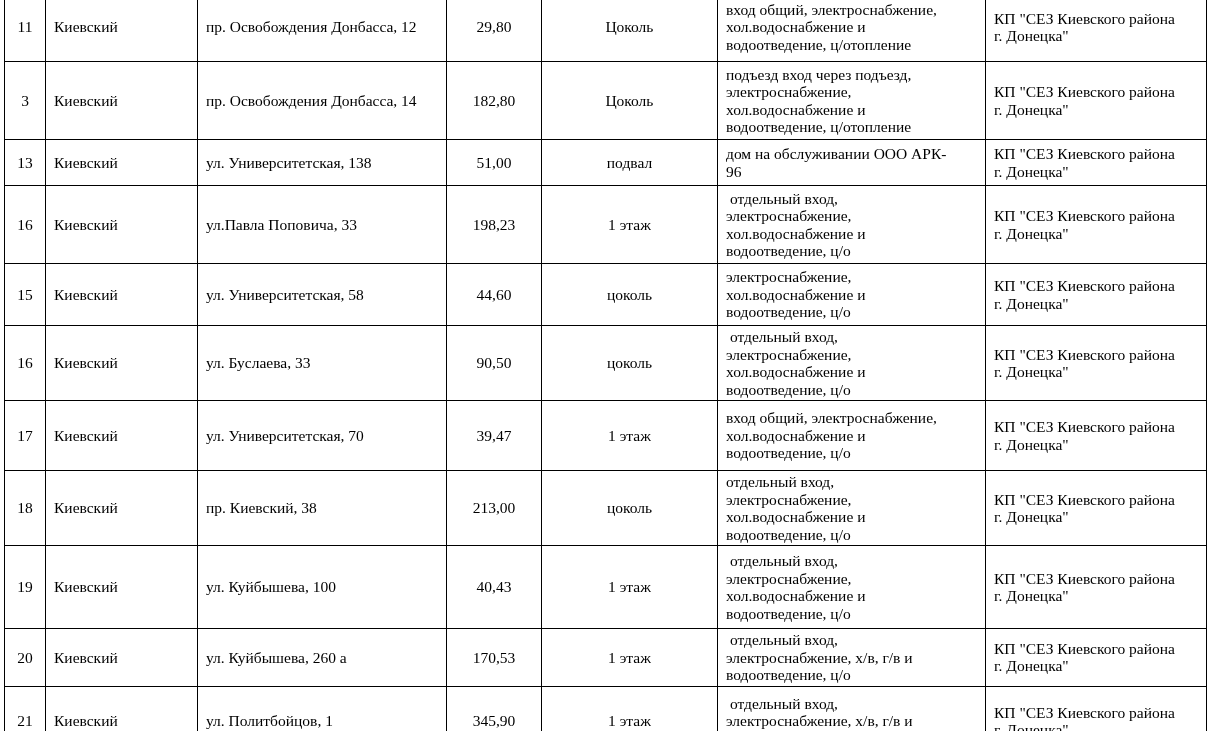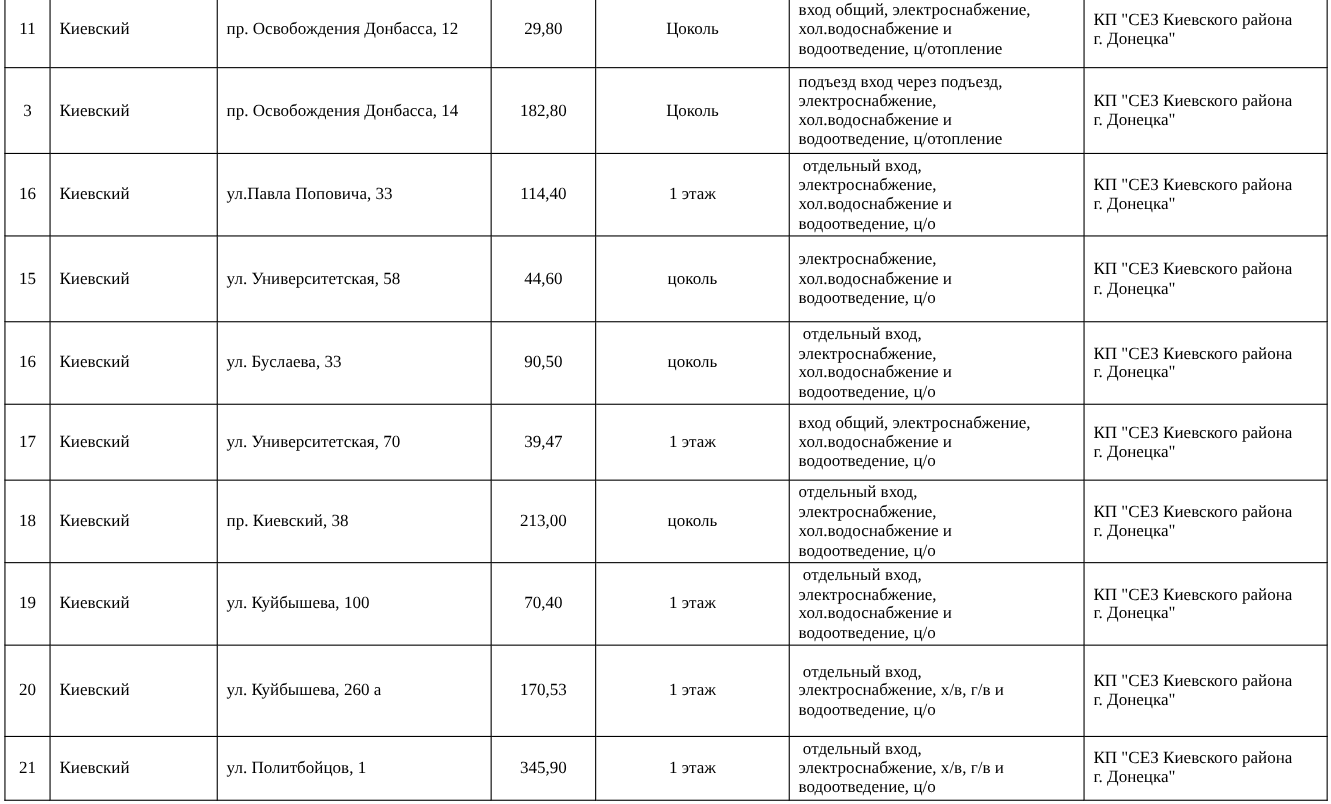--- a/index.html
+++ b/index.html
@@ -89,24 +89,35 @@
     <td class="c-area">182,80</td>
     <td class="c-floor">Цоколь</td>
     <td class="c-desc">подъезд вход через подъезд,
 электроснабжение,
 хол.водоснабжение и
 водоотведение, ц/отопление</td>
     <td class="c-org">КП "СЕЗ Киевского района
 г. Донецка"</td>
   </tr>
         <tr>
+    <td class="c-num">13</td>
+    <td class="c-district">Киевский</td>
+    <td class="c-address">ул. Университетская, 138</td>
+    <td class="c-area">51,00</td>
+    <td class="c-floor">подвал</td>
+    <td class="c-desc">дом на обслуживании ООО АРК-
+96</td>
+    <td class="c-org">КП "СЕЗ Киевского района
+г. Донецка"</td>
+  </tr>
+        <tr>
     <td class="c-num">16</td>
     <td class="c-district">Киевский</td>
     <td class="c-address">ул.Павла Поповича, 33</td>
-    <td class="c-area">114,40</td>
+    <td class="c-area">198,23</td>
     <td class="c-floor">1 этаж</td>
     <td class="c-desc"> отдельный вход,
 электроснабжение,
 хол.водоснабжение и
 водоотведение, ц/о</td>
     <td class="c-org">КП "СЕЗ Киевского района
 г. Донецка"</td>
   </tr>
         <tr>
     <td class="c-num">15</td>
@@ -155,21 +166,21 @@
 электроснабжение,
 хол.водоснабжение и
 водоотведение, ц/о</td>
     <td class="c-org">КП "СЕЗ Киевского района
 г. Донецка"</td>
   </tr>
         <tr>
     <td class="c-num">19</td>
     <td class="c-district">Киевский</td>
     <td class="c-address">ул. Куйбышева, 100</td>
-    <td class="c-area">70,40</td>
+    <td class="c-area">40,43</td>
     <td class="c-floor">1 этаж</td>
     <td class="c-desc"> отдельный вход,
 электроснабжение,
 хол.водоснабжение и
 водоотведение, ц/о</td>
     <td class="c-org">КП "СЕЗ Киевского района
 г. Донецка"</td>
   </tr>
         <tr>
     <td class="c-num">20</td>

